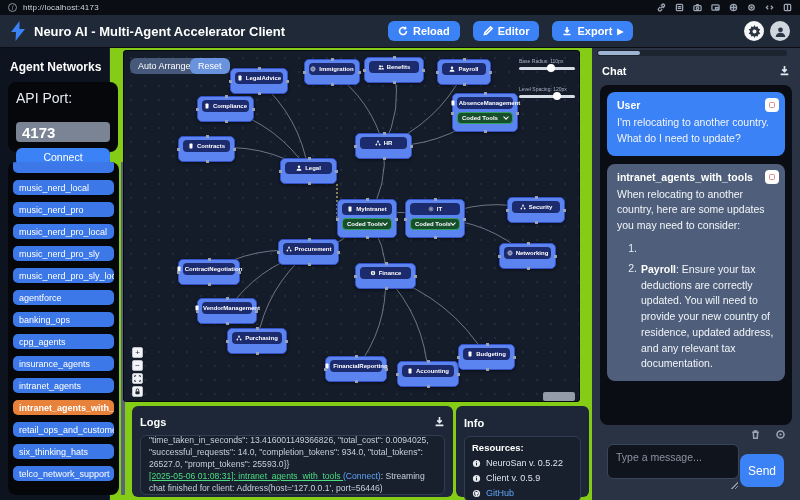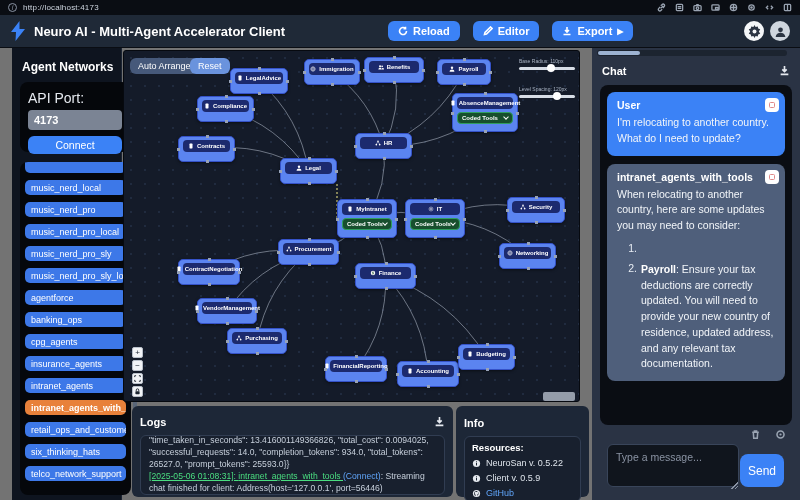--- a/index.html
+++ b/index.html
@@ -1,18 +1,18 @@
 <!DOCTYPE html>
 <html><head>
 <meta charset="utf-8">
 <style>
   * { margin:0; padding:0; box-sizing:border-box; }
   html,body { background:#0b0f17; }
   body { font-family:"Liberation Sans", sans-serif; color:#e6eaf0; }
-  #app { position:relative; width:800px; height:500px; overflow:hidden; background:#737373;padding-left:9px; }
+  #app { position:relative; width:800px; height:500px; overflow:hidden; background:#84cc16;padding-left:9px; }
 
   
   #browserbar { position:absolute; left:0; top:0; width:800px; height:15px; background:#0a0d13; display:flex; align-items:center; padding:0 8px; }
   .info-circ { display:inline-flex; align-items:center; justify-content:center; width:9px; height:9px; border:1px solid #8a93a3; border-radius:50%; color:#8a93a3; font-size:7px; font-style:italic; margin-right:6px; }
   #url-text { font-size:8px; color:#cfd6e0; letter-spacing:.2px; }
   .tb-icons { margin-left:auto; display:flex; gap:9px; align-items:center; }
   .tb-icons svg { width:9px; height:9px; stroke:#9aa4b2; fill:none; stroke-width:1.4; }
 
   
   #header { position:absolute; left:0; top:15px; width:800px; height:33px; background:#1f2937; display:flex; align-items:center; padding:0 10px; border-bottom:1px solid #0a0d13; }
@@ -22,25 +22,25 @@
   .hbtn { display:inline-flex; align-items:center; gap:5px; background:#3b82f6; color:#fff; border:none; border-radius:6px; font-size:11px; font-weight:bold; padding:4px 10px; font-family:inherit; cursor:pointer; }
   .hbtn svg { width:10px; height:10px; stroke:#fff; fill:none; stroke-width:1.6; }
   .play { font-size:8px; }
   #header-right { margin-left:auto; display:flex; gap:6px; align-items:center; }
   .circ-btn { width:20px; height:20px; border-radius:50%; display:flex; align-items:center; justify-content:center; border:none; cursor:pointer; }
   #gear-btn { background:#f4f6f8; }
   #avatar-btn { background:#cfd6de; }
   .circ-btn svg { width:13px; height:13px; }
 
   
-  #sidebar { position:absolute; left:12px; top:48px; width:110px; height:452px; background:#0e141f; border-right:1px solid #1b2433; }
+  #sidebar { position:absolute; left:0; top:48px; width:110px; height:452px; background:#0e141f; border-right:1px solid #1b2433; }
   #sidebar-title { font-size:12px; font-weight:bold; color:#fff; margin:12px 0 0 10px; }
   #api-box { position:absolute; left:8px; top:34px; width:110px; height:70px; background:#05070b; border-radius:8px; padding:8px; }
   #api-port-label { font-size:14px; color:#e6eaf0; }
-  #api-port-input { width:94px; height:20px; margin-top:4px; background:#7b8494; border:none; border-radius:4px; color:#fff; font-size:11px; font-weight:bold; padding:0 6px; font-family:inherit; }
+  #api-port-input { width:94px; height:20px; margin-top:16px; background:#7b8494; border:none; border-radius:4px; color:#fff; font-size:15px; font-weight:bold; padding:0 6px; font-family:inherit; }
   #connect-btn { width:94px; height:18px; margin-top:6px; background:#3b82f6; color:#fff; border:none; border-radius:6px; font-size:10.5px; font-family:inherit; cursor:pointer; }
   #net-list { position:absolute; left:8px; top:114px; width:111px; height:333px; background:#05070b; border-radius:8px; padding:6px 5px; overflow:hidden; }
   .net-item { background:#3d78e8; border-radius:5px; color:#fff; font-size:9px; padding:3px 6px; margin-bottom:7px; white-space:nowrap; overflow:hidden; cursor:pointer; height:15px; }
   .net-item.clipped { margin-top:-10px; }
   .net-item.selected { background:#e8813a; font-weight:bold; }
   #side-scroll { position:absolute; left:121px; top:114px; width:4px; height:333px; background:#2a3344; border-radius:2px; }
   #side-thumb { position:absolute; left:0; top:0; width:4px; height:333px; background:#5a6678; border-radius:2px; }
 
   
   #graph { position:absolute; left:123px; top:50px; width:457px; height:352px; background:#141b29; border:1px solid #06090f; border-radius:3px; overflow:hidden;
@@ -95,21 +95,21 @@
   .bubble-author { font-size:10.5px; font-weight:bold; color:#fff; margin-bottom:4px; padding-right:20px; word-break:break-all; }
   .bubble-text { font-size:10.5px; line-height:1.5; color:#f2f5f9; }
   .copy-btn { position:absolute; top:6px; right:6px; width:14px; height:14px; background:#fff; border:none; border-radius:4px; display:flex; align-items:center; justify-content:center; cursor:pointer; }
   .copy-glyph { width:6px; height:6px; border:1.3px solid #e08a8a; border-radius:1.5px; }
   .oli { display:flex; margin:8px 0 0 6px; }
   .oli-num { width:14px; flex:0 0 auto; font-size:10.5px; color:#e8edf4; text-align:right; margin-right:4px; }
   .oli-text { font-size:10.5px; line-height:1.5; color:#f2f5f9; }
   .oli-text b { color:#fff; }
   #chat-actions { position:absolute; right:14px; top:381px; display:flex; gap:14px; }
   #chat-actions svg { width:11px; height:11px; stroke:#9aa4b2; fill:none; stroke-width:1.4; cursor:pointer; }
-  #chat-input { position:absolute; left:15px; top:396px; width:132px; height:43px; background:#10151d; border:1px solid #39455a; border-radius:6px; color:#e2e8f0; font-size:10.5px; padding:6px 8px; font-family:inherit; resize:none; }
+  #chat-input { position:absolute; left:15px; top:396px; width:132px; height:35px; background:#10151d; border:1px solid #39455a; border-radius:6px; color:#e2e8f0; font-size:10.5px; padding:6px 8px; font-family:inherit; resize:none; }
   #chat-input::placeholder { color:#8a93a3; }
   #resize-grip { position:absolute; left:139px; top:434px; width:7px; height:7px; background:linear-gradient(135deg, transparent 50%, #8a93a3 50%, #8a93a3 58%, transparent 58%, transparent 72%, #8a93a3 72%, #8a93a3 80%, transparent 80%); pointer-events:none; }
   #send-btn { position:absolute; left:148px; top:406px; width:44px; height:33px; background:#3b82f6; border:none; border-radius:8px; color:#fff; font-size:12px; font-family:inherit; cursor:pointer; }
 </style>
 </head>
 <body>
 
 <div id="app">
 
   <div id="browserbar">

